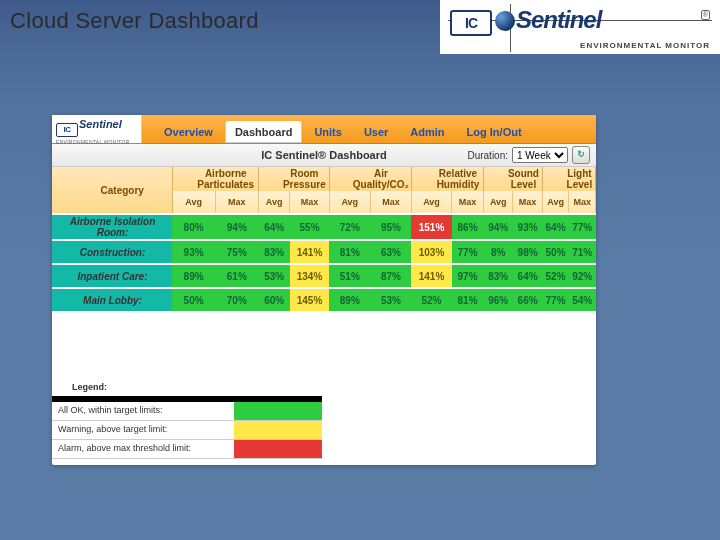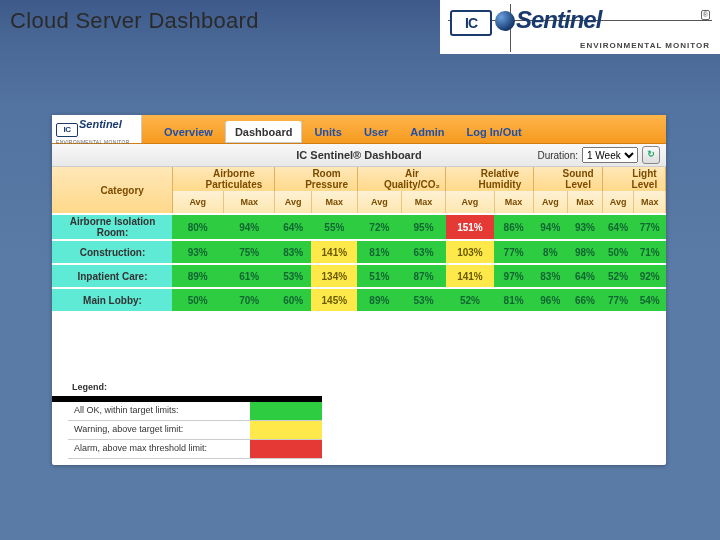--- a/index.html
+++ b/index.html
@@ -9,21 +9,21 @@
   .brand-inner{position:relative;width:100%;height:100%;}
   .cross{position:absolute;}
   .cross.h{height:1px;background:#555;}
   .cross.v{width:1px;background:#555;}
   .ic-chip{position:absolute;left:2px;top:4px;width:38px;height:22px;border:2px solid #1a3a6e;border-radius:3px;background:#fff;color:#1a3a6e;font:700 14px/22px Arial;text-align:center;letter-spacing:-1px;}
   .sentinel-word{position:absolute;left:46px;top:0;font:700 italic 24px/28px Arial;color:#1a3a6e;letter-spacing:-1px;}
   .sphere{display:inline-block;width:20px;height:20px;border-radius:50%;background:radial-gradient(circle at 30% 30%,#6aa0e0,#163a6e 70%);vertical-align:-3px;margin:0 1px;}
   .env-mon{position:absolute;right:2px;bottom:0;font:700 8px Arial;color:#444;letter-spacing:1px;}
   .reg{position:absolute;right:2px;top:4px;font:400 7px Arial;color:#555;border:1px solid #666;border-radius:2px;padding:0 1px;line-height:8px;}
 
-  .panel{position:absolute;top:115px;left:52px;width:614px;height:350px;background:#fff;border-radius:2px;box-shadow:0 1px 4px rgba(0,0,0,.3);}
+  .panel{position:absolute;top:115px;left:52px;width:544px;height:350px;background:#fff;border-radius:2px;box-shadow:0 1px 4px rgba(0,0,0,.3);}
   .hdr{height:28px;background:linear-gradient(#ffb54a,#f59a1f);border-bottom:1px solid #d07f10;display:flex;align-items:stretch;}
   .hdr-logo{width:90px;background:#fff;border-right:1px solid #ccc;position:relative;padding:3px 4px;box-sizing:border-box;}
   .mini-chip{display:inline-block;width:20px;height:12px;border:1px solid #1a3a6e;border-radius:2px;color:#1a3a6e;font:700 8px/12px Arial;text-align:center;letter-spacing:-.5px;}
   .mini-word{font:700 italic 11px/12px Arial;color:#1a3a6e;vertical-align:top;margin-left:1px;}
   .mini-sub{display:block;font:400 5px Arial;color:#666;letter-spacing:.3px;margin-top:2px;}
   .tabs{display:flex;align-items:flex-end;flex:1;padding-left:12px;gap:2px;}
   .tab{height:22px;padding:0 10px;font:700 11px/22px Arial;color:#1f4fa8;border-radius:3px 3px 0 0;cursor:pointer;}
   .tab.active{background:#fff;color:#333;box-shadow:0 -1px 0 #ccc inset,1px 0 0 #ccc inset,-1px 0 0 #ccc inset;}
   .subhdr{height:22px;background:linear-gradient(#f8f8f8,#e8e8e8);border-bottom:1px solid #ccc;display:flex;align-items:center;justify-content:center;position:relative;font:700 11px Arial;color:#333;}
   .duration{position:absolute;right:6px;top:2px;display:flex;align-items:center;gap:4px;font:400 10px Arial;color:#333;}
@@ -32,28 +32,28 @@
 
   .grid-wrap{padding:0 0 0 0;}
   table.grid{width:100%;border-collapse:collapse;font:700 10px Arial;color:#333;}
   .cat-col{width:120px;}
   .grid th,.grid td{text-align:center;height:20px;border:0;}
   .grid thead tr:first-child th{background:linear-gradient(#ffe7b8,#ffd98a);color:#7a4b00;font-weight:700;border-right:1px solid #e0b060;padding-left:22px;}
   .grid thead tr:first-child th:first-child{background:linear-gradient(#ffe7b8,#ffd98a);margin-top:7px;}
   .grid thead tr:nth-child(2) th{background:linear-gradient(#fdf1d4,#ffe7b0);color:#7a4b00;font-size:9px;border-right:1px solid #eac480;}
   .grid tbody td{font-size:10px;}
   .grid tbody tr{border-top:2px solid #fff;}
-  .rowlabel{background:#5eead4;color:#333;text-align:right;padding-right:0;font-weight:700;border-right:1px solid #e8e8e8;}
+  .rowlabel{background:#14b8a6;color:#333;text-align:right;padding-right:0;font-weight:700;border-right:1px solid #e8e8e8;font-style:italic;}
   .g{background:#2ecc40;color:#163;}
   .y{background:#ffe94a;color:#6a5a00;}
   .r{background:#e53935;color:#fff;}
 
   .legend{position:absolute;bottom:6px;left:0;width:270px;font:400 9px Arial;color:#333;}
   .legend-title{font-weight:700;padding:4px 20px;border-bottom:6px solid #000000;}
-  .legend-row{display:flex;align-items:stretch;border-bottom:1px solid #ccc;height:18px;margin-left:16px;}
+  .legend-row{display:flex;align-items:stretch;border-bottom:1px solid #ccc;height:18px;}
   .legend-row span.txt{flex:0 0 170px;padding:3px 6px;}
   .legend-row span.sw{flex:1;}
 </style>
 </head>
 <body>
 
 <div class="slide">
   <div class="title">Cloud Server Dashboard</div>
 
   <div class="brand-box">

